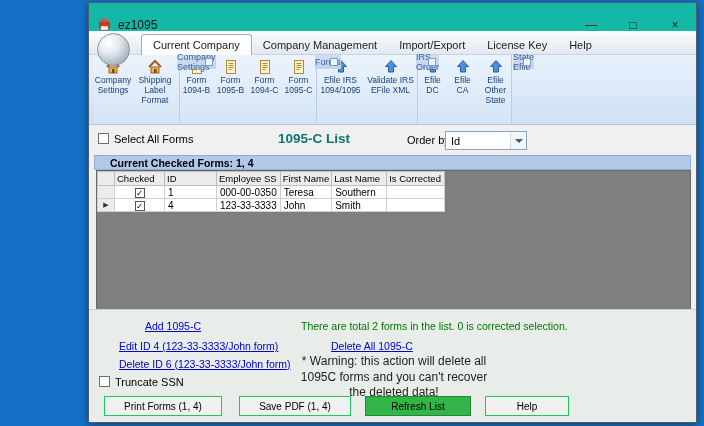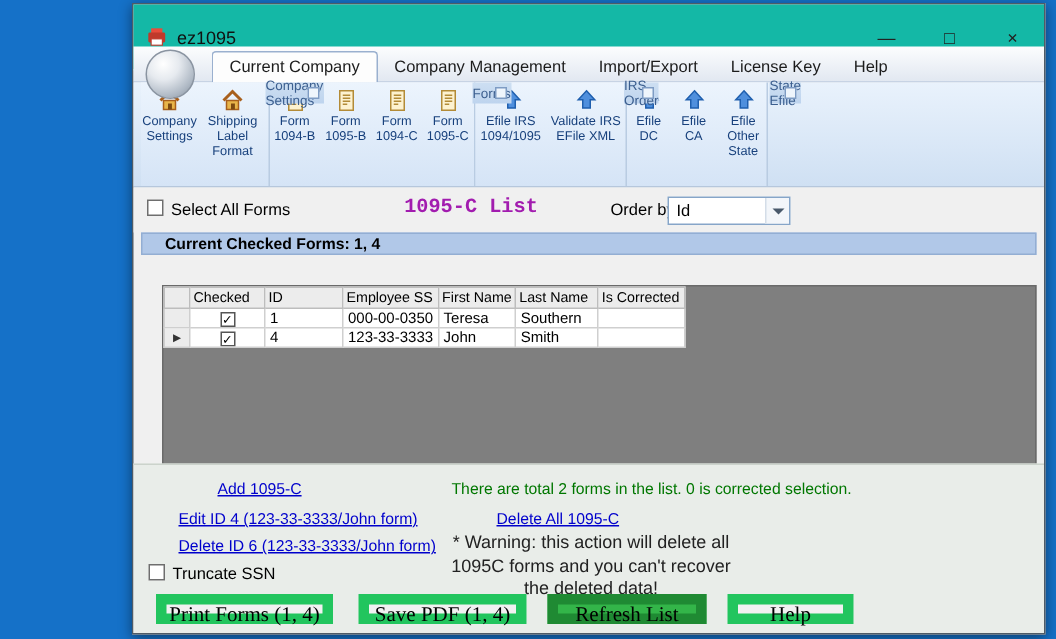--- a/index.html
+++ b/index.html
@@ -45,36 +45,36 @@
             display:flex; align-items:center; justify-content:center; position:relative; }
   .launcher { position:absolute; right:3px; top:3px; width:8px; height:8px;
               border:1px solid #7e9cc4; background:#eef5fc; }
 
   
   .subbar { position:absolute; top:122px; left:0; right:0; height:30px; background:#f0f0f0; }
   .checkbox { display:inline-block; width:11px; height:11px; border:1px solid #6e6e6e; background:#fff;
               font-size:9px; line-height:10px; text-align:center; vertical-align:-1px; margin-right:5px; }
   .selectall { position:absolute; left:9px; top:8px; font-size:11px; }
   .list-title { position:absolute; left:150px; top:6px; width:150px; text-align:center;
-                font-size:13.5px; font-weight:bold; color:#a21caf;font-family:Liberation Mono, monospace; }
+                font-size:13.5px; font-weight:bold; color:#0f766e; }
   .orderby-label { position:absolute; left:318px; top:9px; font-size:11px; }
   .combo { position:absolute; left:356px; top:6px; width:82px; height:19px; background:#fff;
            border:1px solid #86a5c8; font-size:11px; display:flex; align-items:center; padding-left:5px; }
   .combo-arrow { margin-left:auto; width:16px; height:100%; display:flex; align-items:flex-start;
                  justify-content:center; border-left:1px solid #d4dde8; background:#f3f6fa; }
   .combo-arrow::after { content:""; border:4px solid transparent; border-top-color:#49596b; margin-top:7px; }
 
   
   .band { position:absolute; top:152px; left:5px; right:5px; height:15px; background:#b1c8e8;
           border:1px solid #93aed3; font-size:10.5px; font-weight:bold; color:#000;
           display:flex; align-items:center; padding-left:15px; }
 
   
-  .gridarea { position:absolute; top:167px; left:19px; right:5px; height:141px;
-              background:#7f7f7f; border:1px solid #6a6a6a;margin-top:20px; }
+  .gridarea { position:absolute; top:167px; left:7px; right:5px; height:141px;
+              background:#7f7f7f; border:1px solid #6a6a6a; }
   table.grid { border-collapse:collapse; background:#fff; }
   .grid th { background:#ececec; font-weight:normal; font-size:9.5px; border:1px solid #bdbdbd;
              height:14px; padding:0 2px; text-align:left; white-space:nowrap; overflow:hidden; }
   .grid td { border:1px solid #cfcfcf; height:13px; padding:0 3px; background:#fff;
              font-size:10px; white-space:nowrap; overflow:hidden; }
   .grid td.sel, .grid th.sel { background:#ececec; text-align:center; font-size:7px; color:#333; padding:0; }
   .grid td.center { text-align:center; }
   .cellbox { display:inline-block; width:10px; height:10px; border:1px solid #555; background:#fff;
              font-size:8.5px; line-height:9px; text-align:center; vertical-align:-1px; }
 
@@ -83,22 +83,22 @@
             border-top:1px solid #ccd3cc; font-size:10.5px; }
   a.link { color:#0000cc; text-decoration:underline; font-size:10.5px; position:absolute; cursor:pointer; }
   .lnk-add { left:30px; top:10px;margin-left:26px; }
   .lnk-edit { left:30px; top:30px; }
   .lnk-del { left:30px; top:48px; }
   .lnk-delall { left:242px; top:30px; }
   .summary { position:absolute; left:212px; top:10px; color:#007700; white-space:nowrap; }
   .warning { position:absolute; left:205px; top:44px; width:200px; text-align:center;
              font-size:12px; color:#222; line-height:1.3; }
   .truncate { position:absolute; left:10px; top:66px; font-size:11px; }
-  .fbtn { position:absolute; top:86px; height:20px; font-size:14px; color:#000;
-          background:#f1f1f1; border:7px solid #22c55e; font-family:Liberation Serif, serif; }
+  .fbtn { position:absolute; top:86px; height:20px; font-size:10px; color:#000;
+          background:#f1f1f1; border:1px solid #22c55e; font-family:Liberation Sans, sans-serif; }
   .fb-print { left:15px; width:118px; }
   .fb-save { left:150px; width:112px; }
   .fb-refresh { left:276px; width:106px; background:#33b549; border-color:#1f8a33; }
   .fb-help { left:396px; width:84px; }
 </style>
 </head>
 <body>
 
 <div class="window">
 

